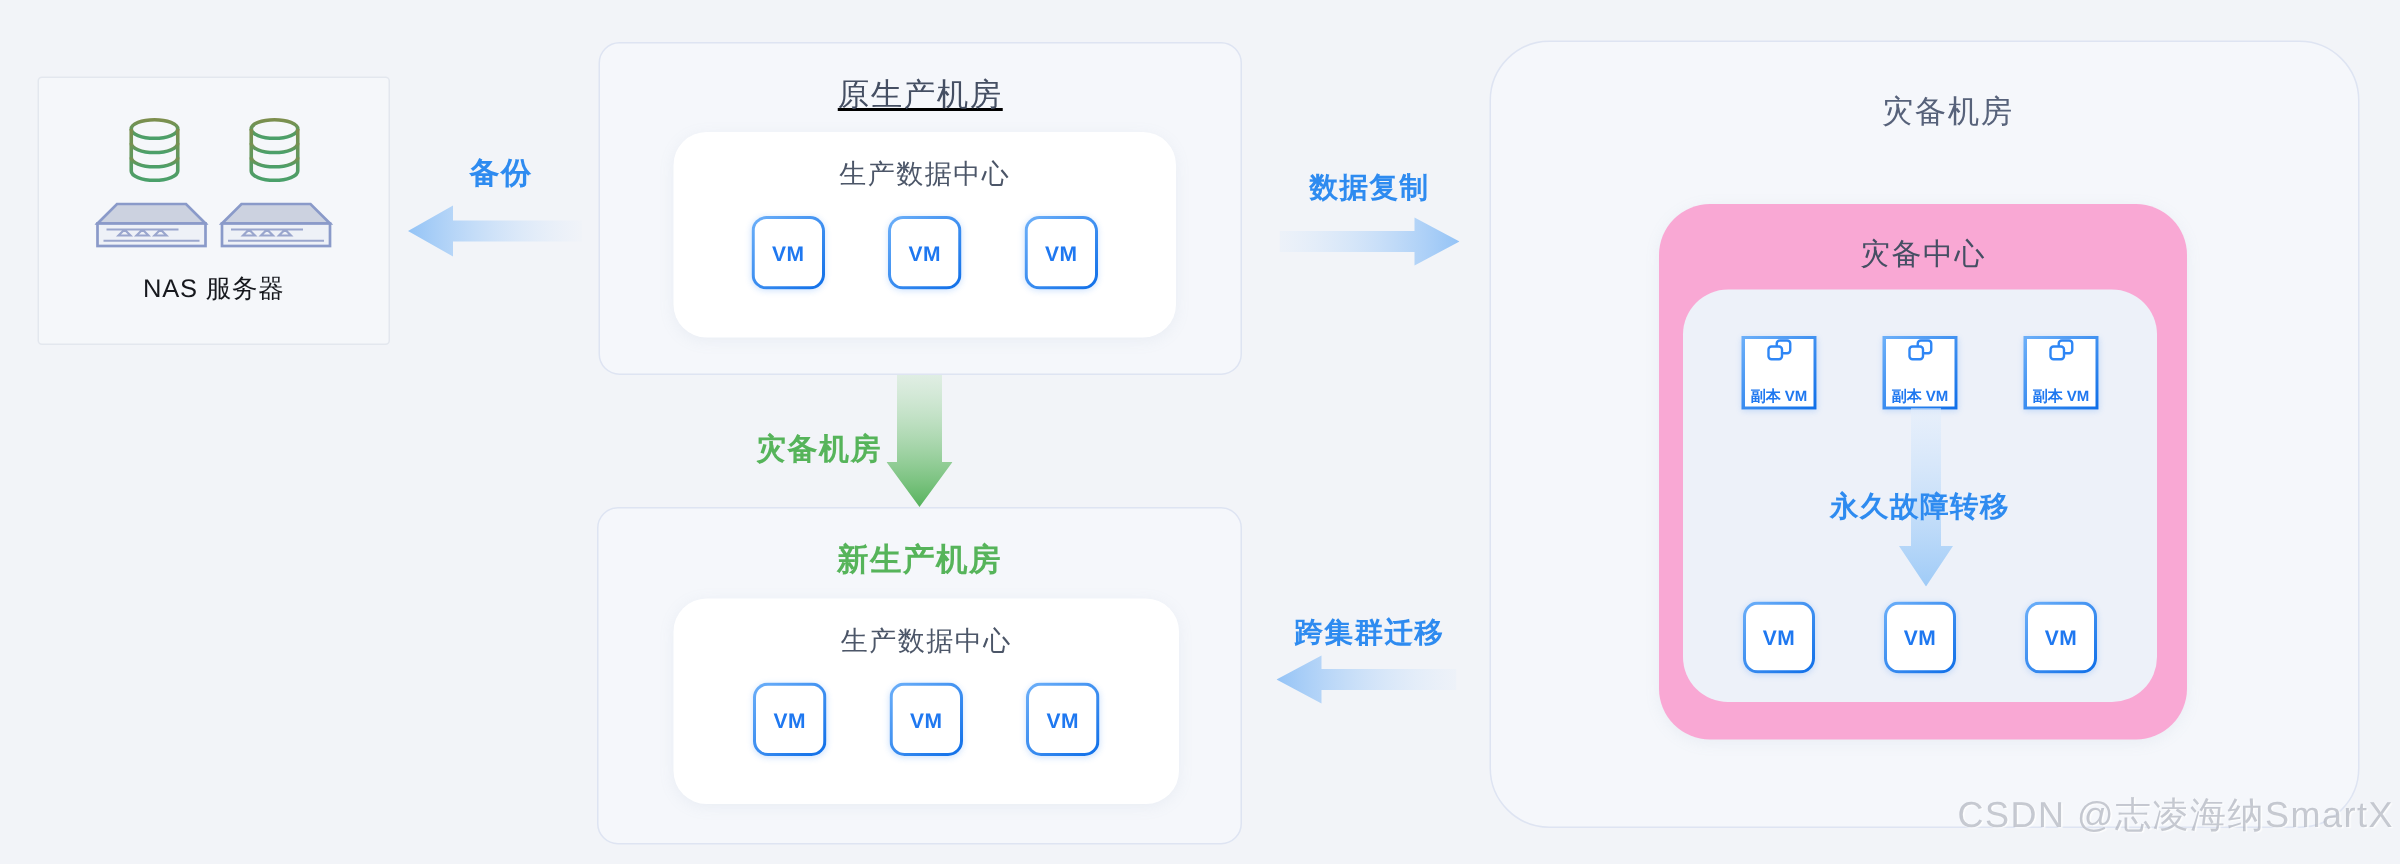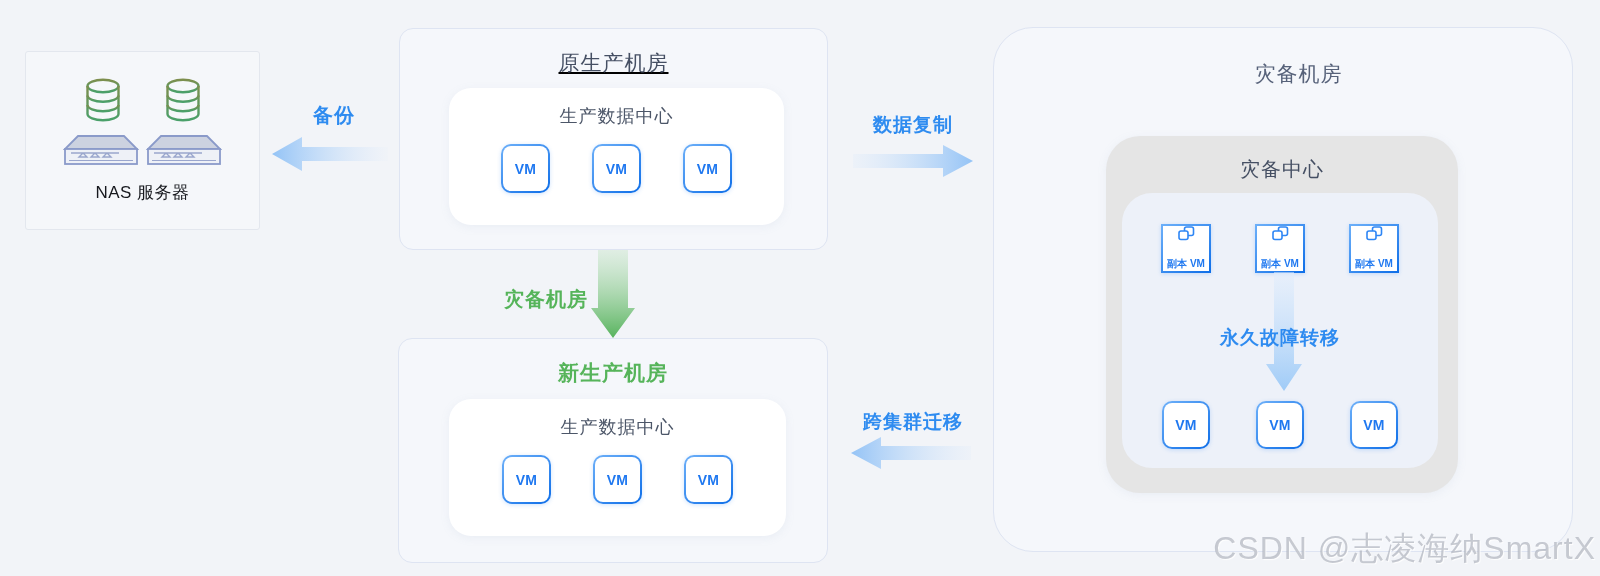--- a/index.html
+++ b/index.html
@@ -40,21 +40,21 @@
     background:linear-gradient(#fff,#fff) padding-box,
                linear-gradient(140deg,#6db0f9,#0e6ee8) border-box;
     display:flex; align-items:center; justify-content:center;
     color:#1f78f0; font-weight:700; font-size:14px; letter-spacing:.3px;
     box-shadow:0 1px 4px rgba(46,134,245,.22);
   }
 
   
   .dr-white {
     position:absolute; left:112px; top:108px; width:352px; height:357px;
-    background:#e5e5e5; border-radius:34px;
+    background:#f9a8d4; border-radius:34px;
     box-shadow:0 2px 10px rgba(140,155,190,.10);
   }
   .dr-white .dc-title { font-size:20px; padding-top:20px; color:#454f63; }
   .dr-gray {
     position:absolute; left:16px; top:57px; width:316px; height:275px;
     background:#edf1f9; border-radius:30px;
   }
   .replica-row { position:absolute; left:0; right:0; top:31px;
     display:flex; justify-content:center; gap:44px; }
   .vm-row-dr { position:absolute; left:0; right:0; top:208px;
@@ -83,21 +83,21 @@
     background:#f5f7fa; border:1px solid #e3e7ee; border-radius:3px;
   }
   .nas-icons-db { display:flex; justify-content:center; gap:44px; margin-top:26px; }
   .nas-icons-srv { display:flex; justify-content:center; gap:7px; margin-top:12px; }
   .nas-label {
     text-align:center; margin-top:14px; font-size:17px; font-weight:500;
     color:#16181d; letter-spacing:.5px;
   }
 
   .watermark {
-    position:absolute; right:4px; top:527px; font-size:32px;
+    position:absolute; right:4px; top:527px; font-size:24px;
     color:rgba(165,170,180,.62); letter-spacing:1px;
     text-shadow:1px 1px 1px rgba(255,255,255,.9);
     white-space:nowrap; z-index:9;
   }
 </style>
 </head>
 <body>
 
 <div id="canvas">
 

